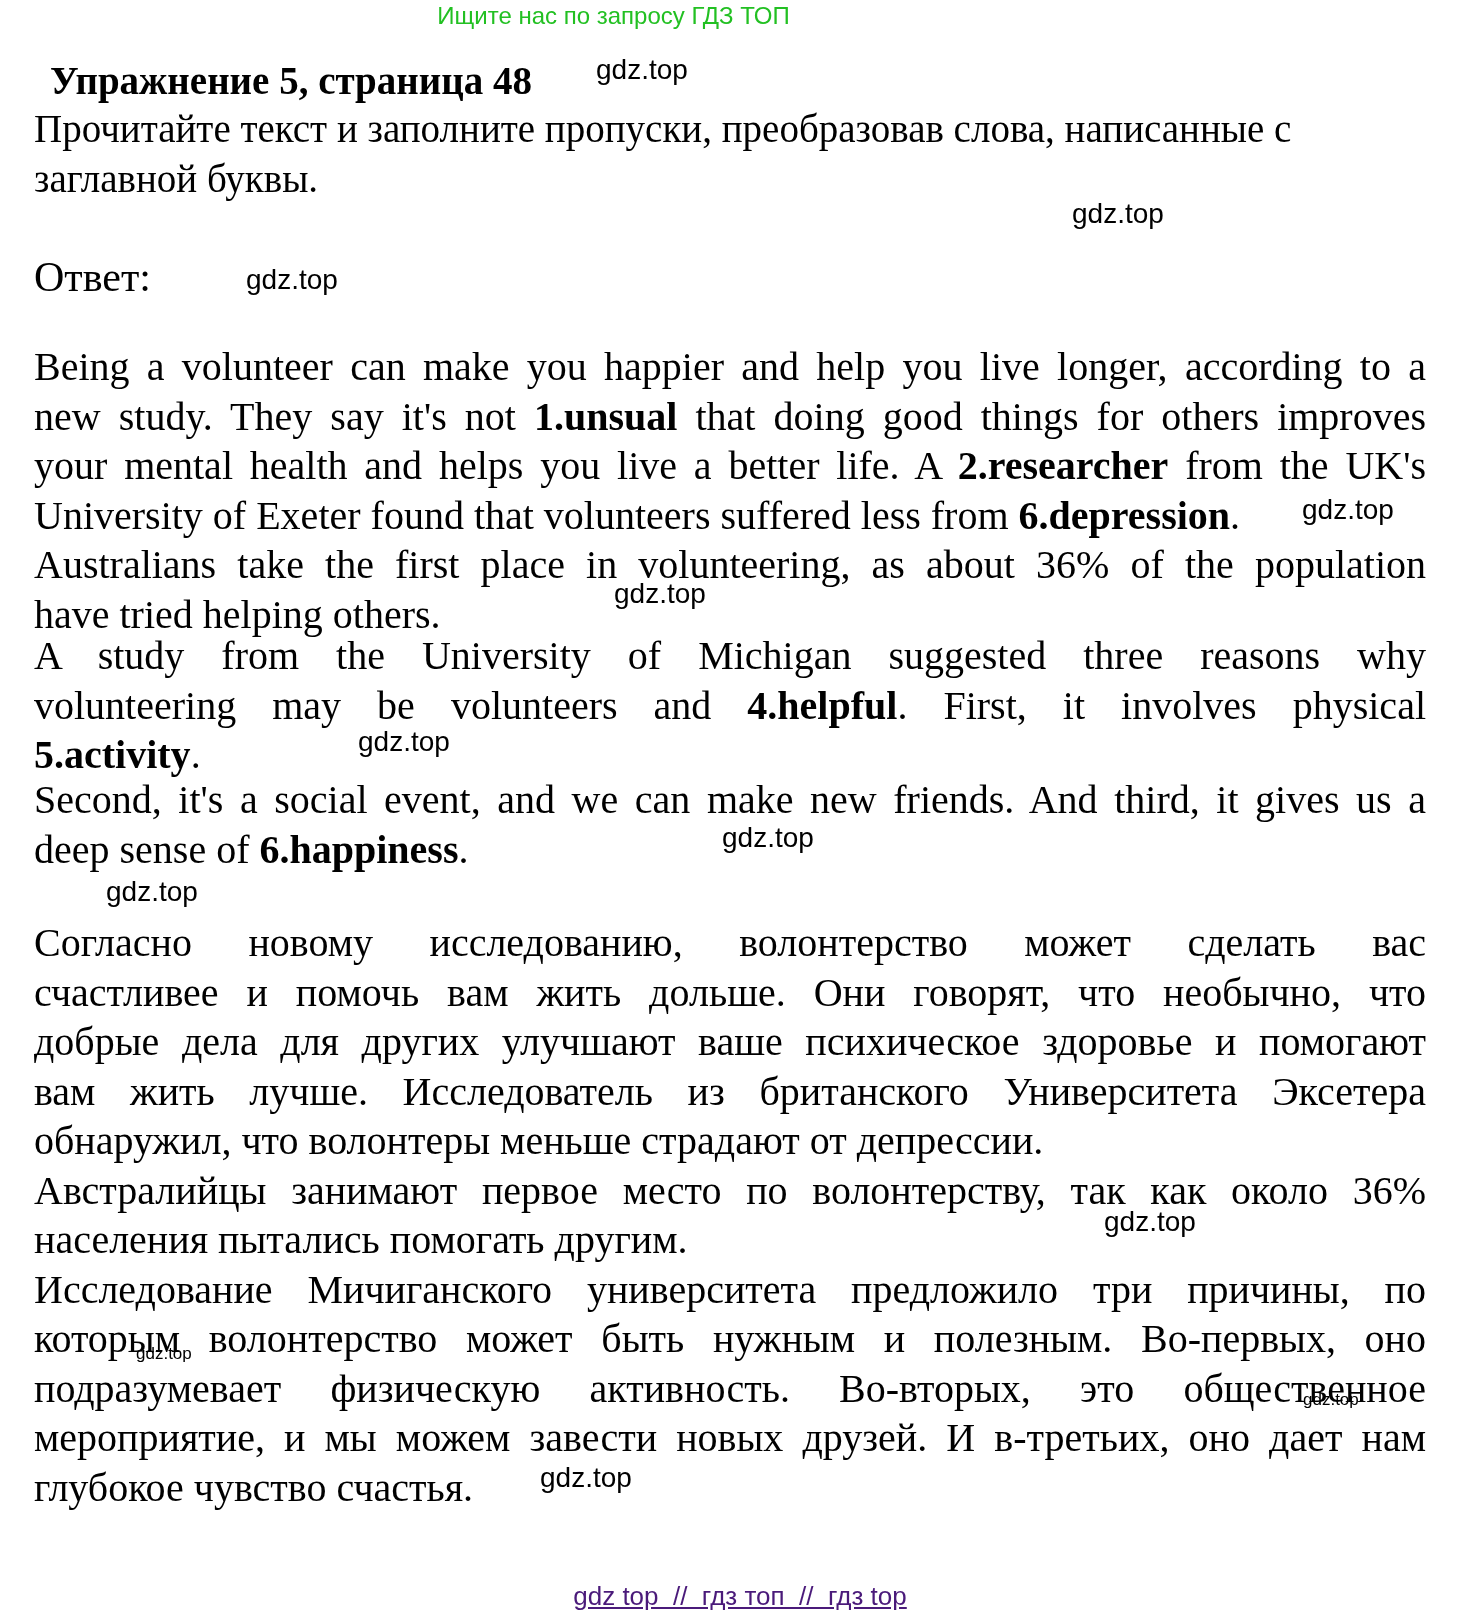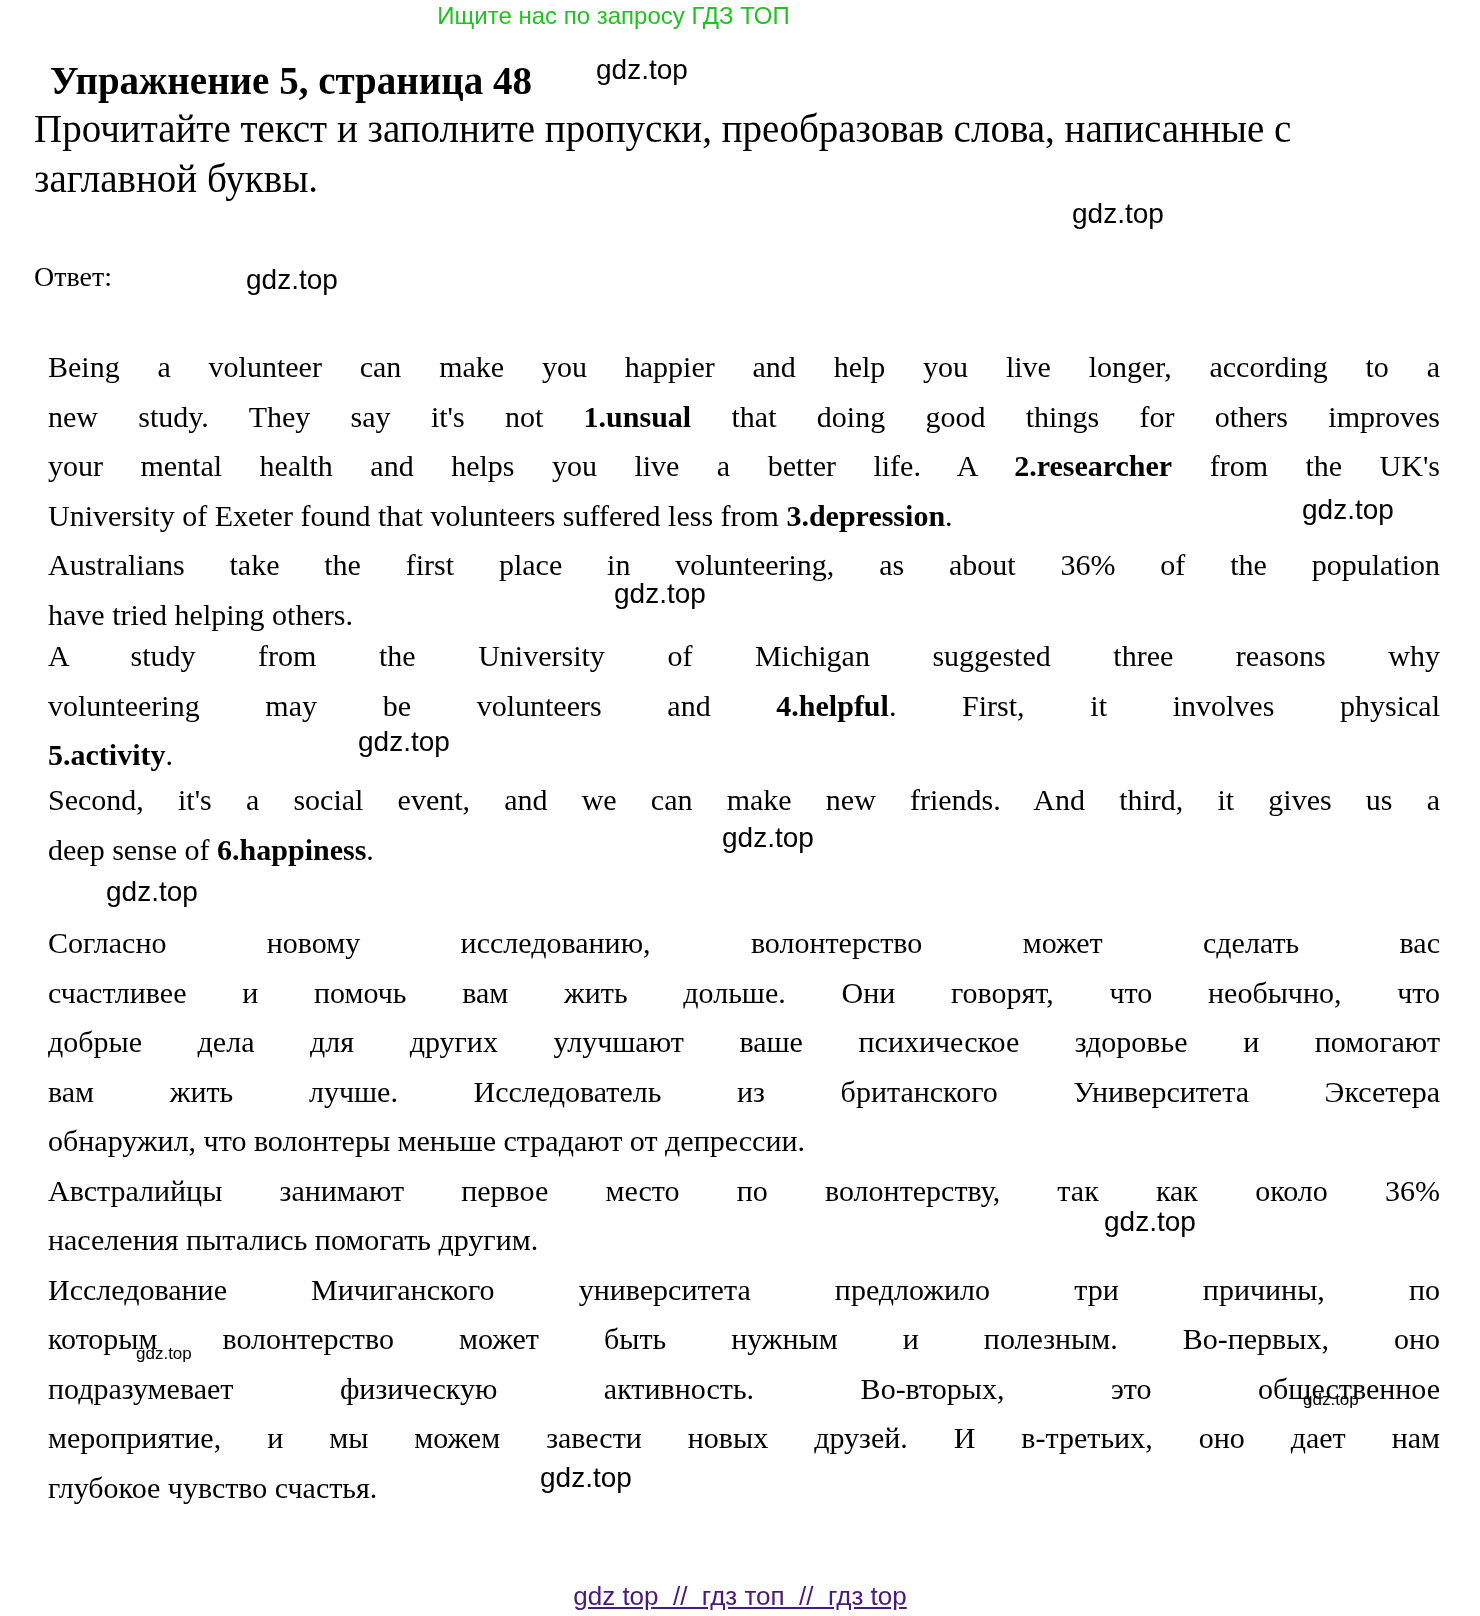--- a/index.html
+++ b/index.html
@@ -2,24 +2,24 @@
 <html><head>
 <meta charset="utf-8">
 <style>
   html, body { margin: 0; padding: 0; background: #ffffff; }
   body { width: 1480px; height: 1616px; position: relative; overflow: hidden; color: #000; }
   .serif { font-family: "Liberation Serif", "DejaVu Serif", serif; }
   .sans { font-family: "Liberation Sans", "DejaVu Sans", sans-serif; text-align: right; }
   .top-banner { position: absolute; top: 0; left: 0; width: 1227px; text-align: center; font-size: 24px; color: #22c022; line-height: 32px; }
   .title { position: absolute; left: 34px; top: 56px; font-size: 39px; font-weight: bold; line-height: 50px; margin-left: 16px; }
   .task { position: absolute; left: 34px; top: 104px; width: 1400px; font-size: 39px; line-height: 50px; }
-  .answer-label { position: absolute; left: 34px; top: 252px; font-size: 28px; line-height: 50px; text-align: right; }
+  .answer-label { position: absolute; left: 34px; top: 252px; font-size: 42px; line-height: 50px; text-align: right; }
   .wm { position: absolute; font-size: 28px; color: #000; line-height: 32px; white-space: nowrap; }
   .wm.small { font-size: 17px; line-height: 20px; }
-  .para { position: absolute; left: 48px; width: 1392px; font-size: 30px; line-height: 49.5px; text-align: justify; }
+  .para { position: absolute; left: 34px; width: 1392px; font-size: 40px; line-height: 49.5px; text-align: justify; }
   .para .ln { display: block; text-align: justify; text-align-last: justify; height: 49.5px; white-space: nowrap; }
   .para .ln.last { text-align-last: left; }
   b { font-weight: bold; }
   .footer { position: absolute; top: 1580px; left: 0; width: 1480px; text-align: center; font-size: 26px; color: #4a1a7a; line-height: 32px; }
 </style>
 </head>
 <body>
 
 <div class="top-banner sans">Ищите нас по запросу ГДЗ ТОП</div>
 
@@ -37,21 +37,21 @@
 <div class="wm sans" style="left:106px;top:876px;">gdz.top</div>
 <div class="wm sans" style="left:1104px;top:1206px;">gdz.top</div>
 <div class="wm sans small" style="left:136px;top:1344px;">gdz.top</div>
 <div class="wm sans small" style="left:1303px;top:1390px;">gdz.top</div>
 <div class="wm sans" style="left:540px;top:1462px;">gdz.top</div>
 
 <div class="para serif" style="top:342px;">
   <span class="ln">Being a volunteer can make you happier and help you live longer, according to a</span>
   <span class="ln"><span>new study. They say it's not </span><b>1.unsual</b><span> that doing good things for others improves</span></span>
   <span class="ln"><span>your mental health and helps you live a better life. A </span><b>2.researcher</b><span> from the UK's</span></span>
-  <span class="ln last"><span>University of Exeter found that volunteers suffered less from </span><b>3.depression</b><span>.</span></span>
+  <span class="ln last"><span>University of Exeter found that volunteers suffered less from </span><b>6.depression</b><span>.</span></span>
   <span class="ln">Australians take the first place in volunteering, as about 36% of the population</span>
   <span class="ln last">have tried helping others.</span>
 </div>
 
 <div class="para serif" style="top:631px;">
   <span class="ln">A study from the University of Michigan suggested three reasons why</span>
   <span class="ln"><span>volunteering may be volunteers and </span><b>4.helpful</b><span>. First, it involves physical</span></span>
   <span class="ln last"><b>5.activity</b><span>.</span></span>
 </div>
 

